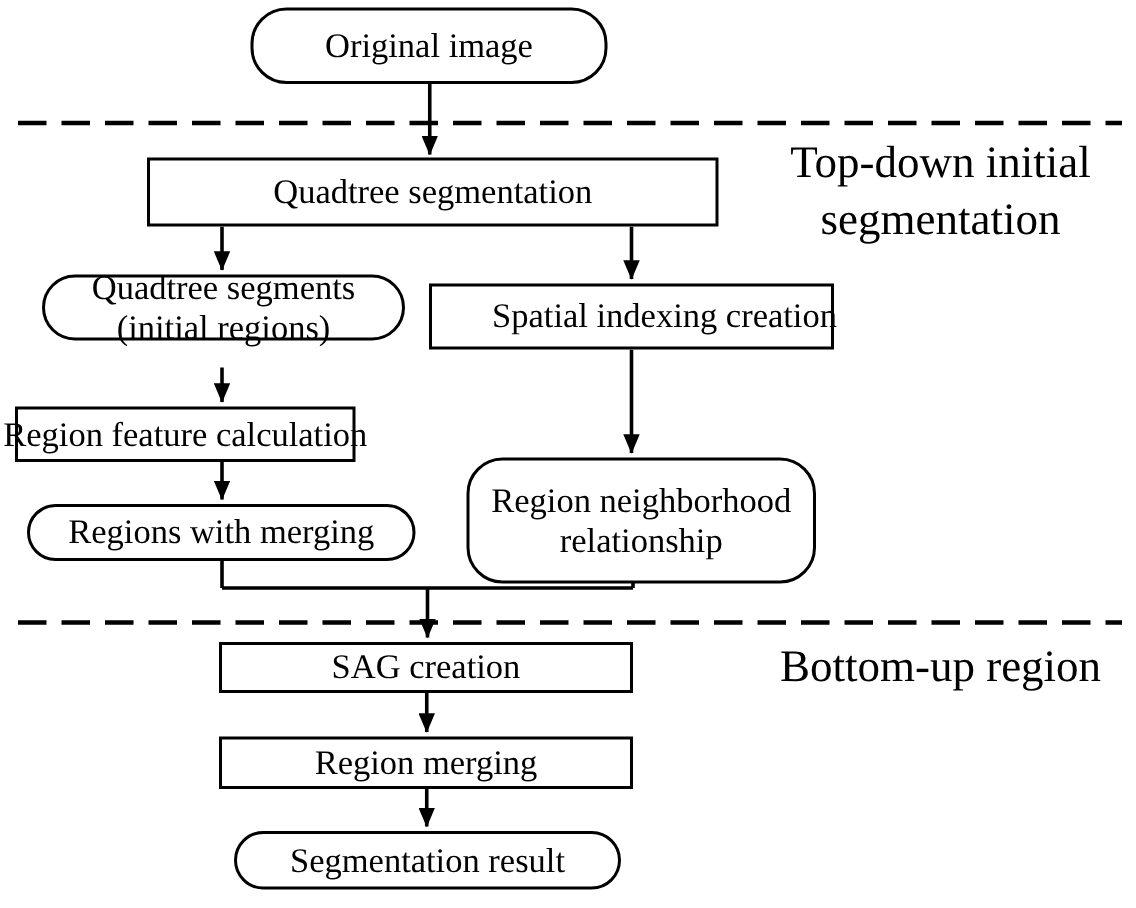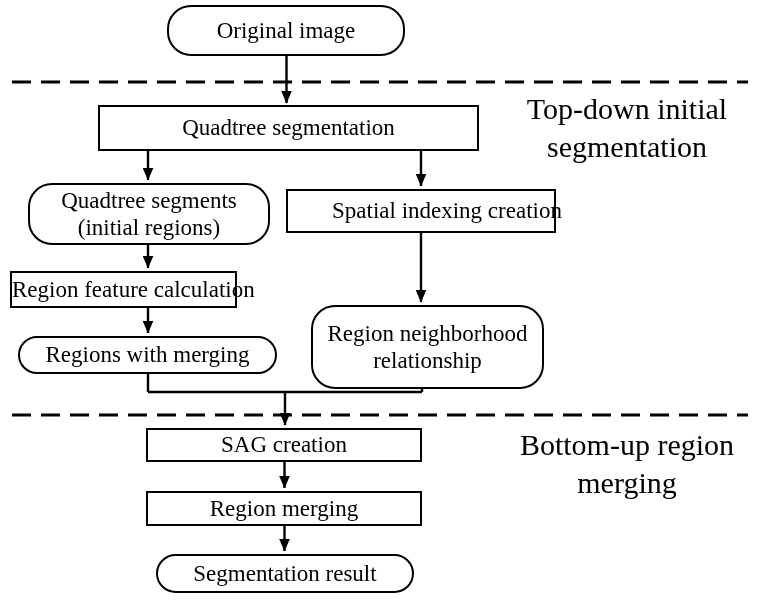--- a/index.html
+++ b/index.html
@@ -21,31 +21,32 @@
     width: 757px; height: 605px;
   }
   .node {
     position: absolute;
     box-sizing: border-box;
     background: #ffffff;
     border: 2.5px solid #000000;
     color: #000000;
     display: flex;
     flex-direction: column;
+    align-items: center;
     justify-content: center;
     text-align: center;
     font-size: 23px;
     line-height: 1.18;
     white-space: nowrap;
   }
   .node.pill { border-radius: 24px; }
 
   .n-original        { left: 167px; top: 5px;   width: 238px; height: 51px; border-radius: 25px; }
   .n-quadtree-seg    { left: 98px;  top: 105px; width: 381px; height: 46px; }
-  .n-quad-segments   { left: 28px;  top: 183px; width: 242px; height: 62px; border-radius: 21px; }
+  .n-quad-segments   { left: 28px;  top: 183px; width: 242px; height: 44px; border-radius: 21px; }
   .n-spatial         { left: 286px; top: 189px; width: 270px; height: 44px; padding-left: 44px; }
   .n-feature-calc    { left: 10px;  top: 271px; width: 227px; height: 37px; }
   .n-regions-feature { left: 18px;  top: 336px; width: 259px; height: 38px; border-radius: 19px; }
   .n-neighborhood    { left: 311px; top: 305px; width: 233px; height: 84px; border-radius: 23px; }
   .n-sag             { left: 146px; top: 428px; width: 276px; height: 34px; }
   .n-merging         { left: 146px; top: 491px; width: 276px; height: 35px; }
   .n-result          { left: 156px; top: 554px; width: 258px; height: 39px; border-radius: 20px; }
 
   .section-label {
     position: absolute;
@@ -132,16 +133,15 @@
     <span>Segmentation result</span>
   </div>
 
   <div class="section-label sl-top">
     <div>Top-down initial</div>
     <div>segmentation</div>
   </div>
 
   <div class="section-label sl-bottom">
     <div>Bottom-up region</div>
-    <div>merging</div>
   </div>
 
 </div>
 
 </body></html>

